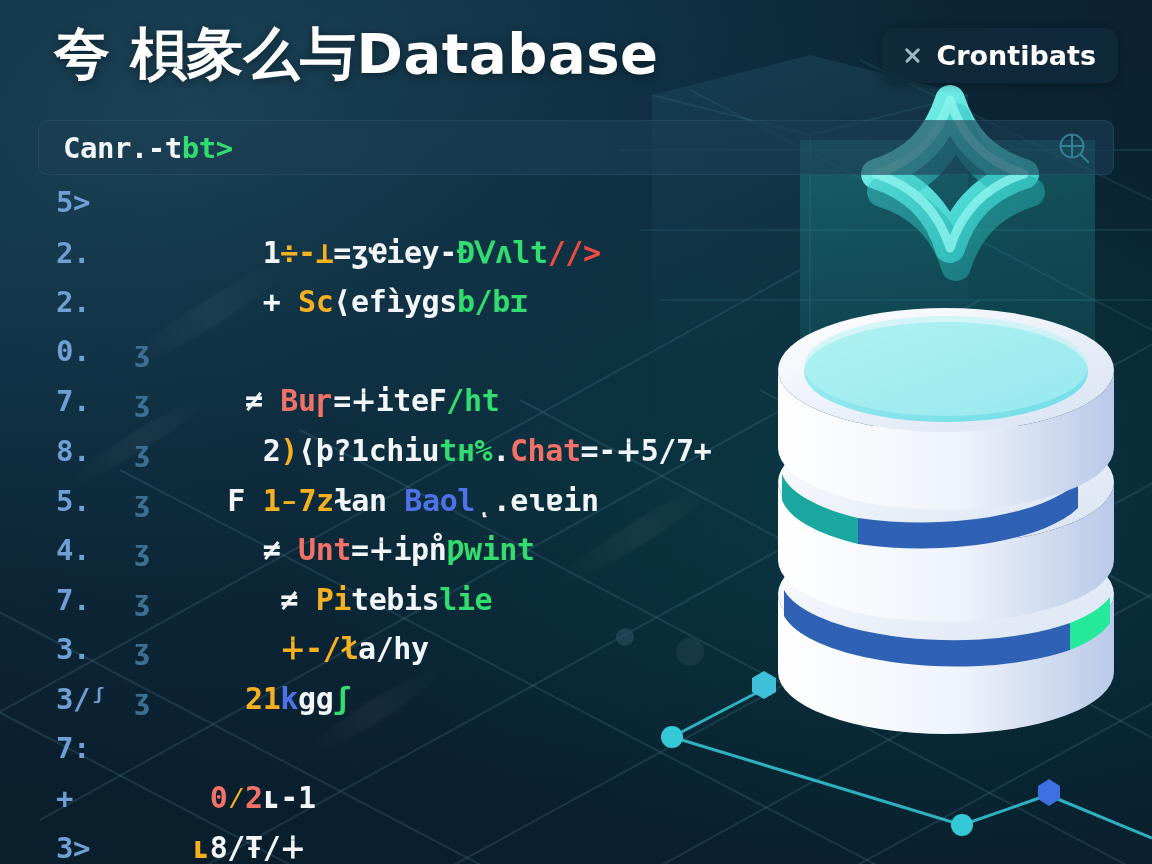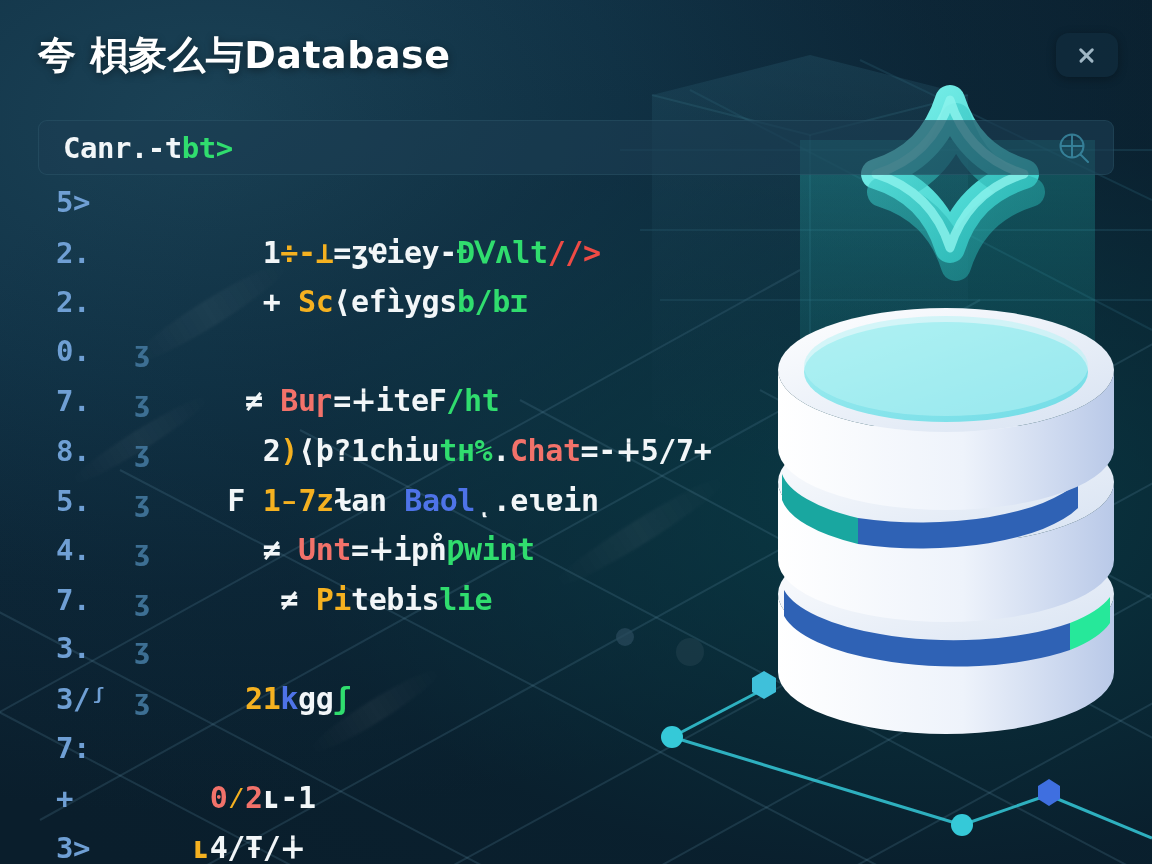--- a/index.html
+++ b/index.html
@@ -28,23 +28,24 @@
   }
 
   
   #header {
     position:absolute; left:0; top:0; width:1152px; height:110px;
     display:flex; align-items:center; justify-content:space-between;
     padding:0 34px 0 38px; z-index:6;
   }
   #title {
     font-family:"DejaVu Sans","Liberation Sans",sans-serif;
-    font-weight:bold; font-size:38px; letter-spacing:0.5px;
+    font-weight:bold; font-size:56px; letter-spacing:0.5px;
     color:#ffffff; white-space:nowrap;
     text-shadow:0 2px 8px rgba(0,0,0,.45);
+    margin-left:16px;
   }
   #badge {
     display:flex; align-items:center; gap:14px;
     background:rgba(16,43,60,0.82);
     border-radius:13px;
     padding:12px 22px 12px 20px;
     box-shadow:0 2px 10px rgba(0,0,0,.3);
   }
   #badge .x { width:20px; height:20px; position:relative; flex:0 0 auto; }
   #badge .x:before, #badge .x:after {
@@ -219,20 +220,21 @@
         <path d="M92 10 C104 48 128 72 166 84 C128 96 104 120 92 158
                  C80 120 56 96 18 84 C56 72 80 48 92 10 Z" fill="none" stroke="#8df4ee" stroke-width="9" stroke-linejoin="round" opacity=".8"></path>
       </g>
     </svg>
   </div>
 
   <div id="header">
     <div id="title">夸 梖彖么与Database</div>
     <div id="badge">
       <span class="x"></span>
+      <span class="btxt">Crontibats</span>
     </div>
   </div>
 
   <div id="cmdbar">
     <div id="cmdtext"><span style="color: rgb(242, 246, 248);">Canr.-t</span><span style="color: rgb(48, 221, 110);">bt</span><span style="color: rgb(48, 221, 110);">&gt;</span></div>
     <svg id="cmdicon" viewBox="0 0 34 34">
       <circle cx="15" cy="15" r="11.5" fill="none" stroke="#3f93ad" stroke-width="2"></circle>
       <path d="M3.5 15 H26.5 M15 3.5 V26.5" stroke="#3f93ad" stroke-width="2"></path>
       <path d="M23.5 23.5 L31 31" stroke="#3f93ad" stroke-width="2" stroke-linecap="round"></path>
     </svg>
@@ -241,20 +243,20 @@
   <div id="code">
       <div class="ln"><span class="gut">5&gt;</span><span class="guide"></span></div>
       <div class="ln"><span class="gut">2.</span><span class="guide"></span><span class="src"><span class="w">    1</span><span class="g">÷</span><span class="g">-⊥</span><span class="w">=ʒ</span><span class="w">Ҽiey-</span><span class="gr">ƉⅤʌlt</span><span class="r">//</span><span class="r">&gt;</span></span></div>
       <div class="ln"><span class="gut">2.</span><span class="guide"></span><span class="src"><span class="w">    + </span><span class="g">Sc</span><span class="w">⟨efìygs</span><span class="gr">b/bɪ</span></span></div>
       <div class="ln"><span class="gut">0.</span><span class="guide">ʒ</span></div>
       <div class="ln"><span class="gut">7.</span><span class="guide">ʒ</span><span class="src"><span class="w">   ≠ </span><span class="sa">Buɼ</span><span class="w">=∔iteF</span><span class="gr">/ht</span></span></div>
       <div class="ln"><span class="gut">8.</span><span class="guide">ʒ</span><span class="src"><span class="w">    2</span><span class="g">)</span><span class="w">⟨þ?1chiu</span><span class="gr">tн%</span><span class="w">.</span><span class="sa">Chat</span><span class="w">=-∔5/7+</span></span></div>
       <div class="ln"><span class="gut">5.</span><span class="guide">ʒ</span><span class="src"><span class="w">  F </span><span class="g">1̵7z</span><span class="w">ɫan </span><span class="bl">Baol</span><span class="w">ͺ.eɩɐin</span></span></div>
       <div class="ln"><span class="gut">4.</span><span class="guide">ʒ</span><span class="src"><span class="w">    ≠ </span><span class="sa">Unt</span><span class="w">=∔ipn̊</span><span class="gr">Ƿwint</span></span></div>
       <div class="ln"><span class="gut">7.</span><span class="guide">ʒ</span><span class="src"><span class="w">     ≠ </span><span class="g">Pi</span><span class="w">tebis</span><span class="gr">lie</span></span></div>
-      <div class="ln"><span class="gut">3.</span><span class="guide">ʒ</span></div>
+      <div class="ln"><span class="gut">3.</span><span class="guide">ʒ</span><span class="src"><span class="g">     ∔-/</span><span class="g">ł</span><span class="w">a/hy</span></span></div>
       <div class="ln"><span class="gut">3/ᶴ</span><span class="guide">ʒ</span><span class="src"><span class="g">   21</span><span class="bl">k</span><span class="w">gg</span><span class="gr">ʃ</span></span></div>
       <div class="ln"><span class="gut">7:</span><span class="guide"></span></div>
       <div class="ln"><span class="gut">+</span><span class="guide"></span><span class="src"><span class="sa"> 0</span><span class="g">⁄</span><span class="sa">2</span><span class="w">ʟ-1</span></span></div>
-      <div class="ln"><span class="gut">3&gt;</span><span class="guide"></span><span class="src"><span class="g">ʟ</span><span class="w">4/Ŧ/∔</span></span></div>
+      <div class="ln"><span class="gut">3&gt;</span><span class="guide"></span><span class="src"><span class="g">ʟ</span><span class="w">8/Ŧ/∔</span></span></div>
     </div>
 
 </div>
 
 </body></html>

